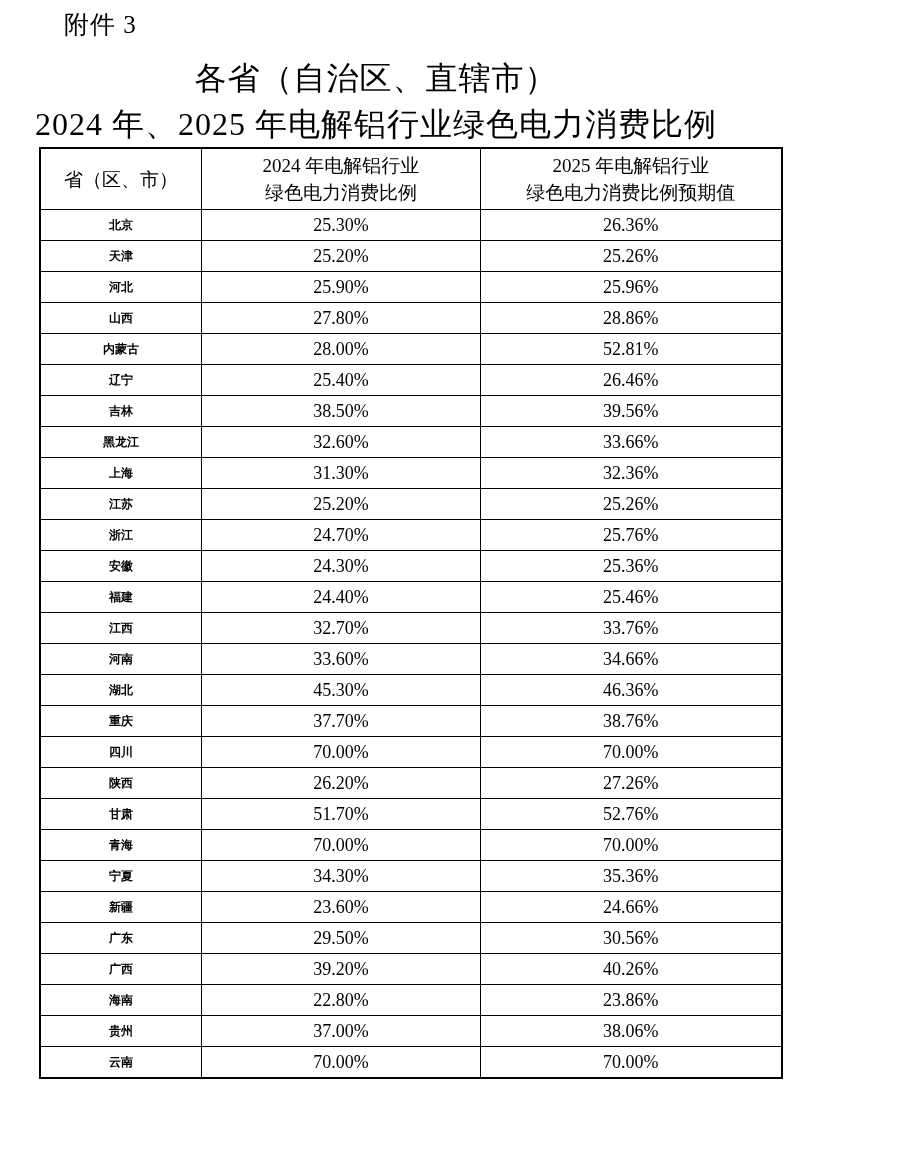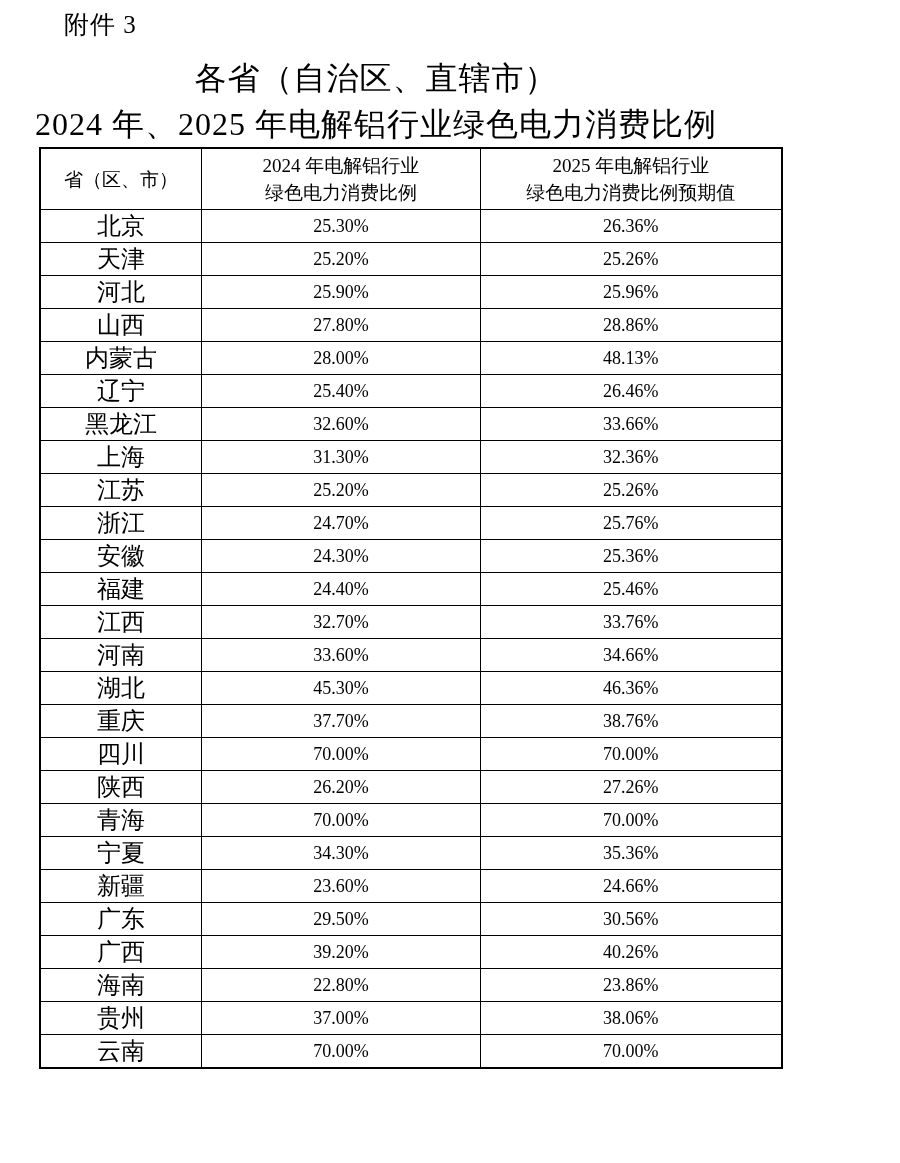--- a/index.html
+++ b/index.html
@@ -25,21 +25,21 @@
   }
   col.c1 { width: 182px; }
   col.c2 { width: 322px; }
   col.c3 { width: 350px; }
   th, td {
     border: 1.5px solid #000; text-align: center; padding: 0;
     font-weight: normal;
   }
   th { height: 60px; font-size: 19px; line-height: 27px; }
   td { height: 30px; font-size: 18px; }
-  td.name { font-size: 24px; }
+  td.name { font-size: 12px; font-weight: bold; }
   th .line { display: block; }
 </style>
 </head>
 <body>
 
 <div class="attachment">附件 3</div>
 <div class="title l1">各省（自治区、直辖市）</div>
 <div class="title l2">2024 年、2025 年电解铝行业绿色电力消费比例</div>
 
 <table>
@@ -80,28 +80,33 @@
         <td>25.96%</td>
       </tr>
       <tr>
         <td class="name">山西</td>
         <td>27.80%</td>
         <td>28.86%</td>
       </tr>
       <tr>
         <td class="name">内蒙古</td>
         <td>28.00%</td>
-        <td>48.13%</td>
+        <td>52.81%</td>
       </tr>
       <tr>
         <td class="name">辽宁</td>
         <td>25.40%</td>
         <td>26.46%</td>
       </tr>
       <tr>
+        <td class="name">吉林</td>
+        <td>38.50%</td>
+        <td>39.56%</td>
+      </tr>
+      <tr>
         <td class="name">黑龙江</td>
         <td>32.60%</td>
         <td>33.66%</td>
       </tr>
       <tr>
         <td class="name">上海</td>
         <td>31.30%</td>
         <td>32.36%</td>
       </tr>
       <tr>
@@ -146,20 +151,25 @@
       </tr>
       <tr>
         <td class="name">四川</td>
         <td>70.00%</td>
         <td>70.00%</td>
       </tr>
       <tr>
         <td class="name">陕西</td>
         <td>26.20%</td>
         <td>27.26%</td>
+      </tr>
+      <tr>
+        <td class="name">甘肃</td>
+        <td>51.70%</td>
+        <td>52.76%</td>
       </tr>
       <tr>
         <td class="name">青海</td>
         <td>70.00%</td>
         <td>70.00%</td>
       </tr>
       <tr>
         <td class="name">宁夏</td>
         <td>34.30%</td>
         <td>35.36%</td>

